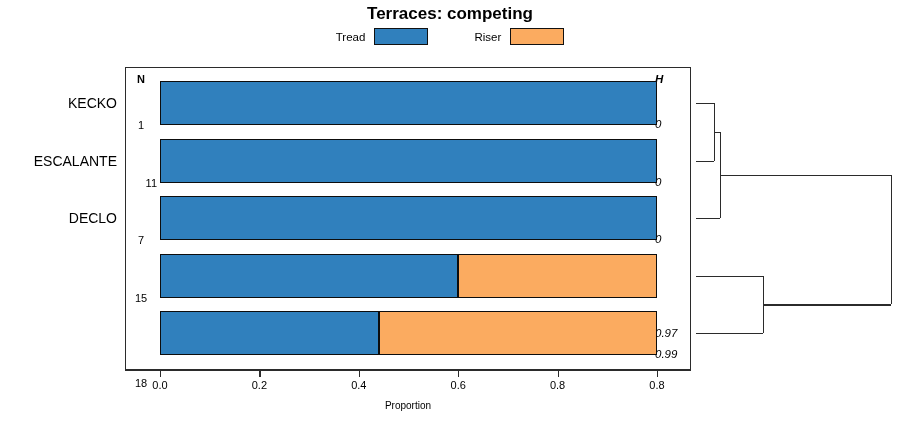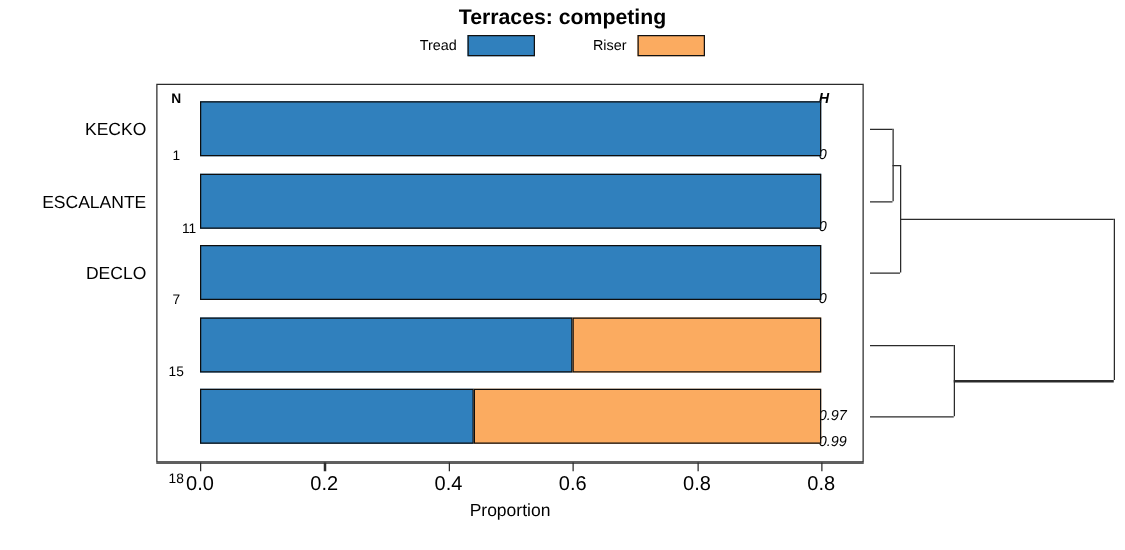--- a/index.html
+++ b/index.html
@@ -83,26 +83,26 @@
     border:1.6px solid #0d0d0d;
     box-sizing:border-box;
   }
 
   
   .xaxis{position:absolute;left:125px;top:370px;width:566px;height:2px;}
   .xtick{
     position:absolute;top:0;width:1.2px;height:7px;background:#2b2b2b;
   }
   .xticklabel{
-    position:absolute;top:9px;font-size:16px;
+    position:absolute;top:9px;font-size:11px;
     transform:translateX(-50%);white-space:nowrap;
   }
   .xtitle{
     position:absolute;left:125px;width:566px;top:400px;
-    text-align:center;font-size:14px;
+    text-align:center;font-size:10px;
   }
 
   
   .dendro{position:absolute;left:691px;top:67px;width:209px;height:303px;}
   .dline{position:absolute;background:#2b2b2b;}
   .dline.h{height:1.3px;}
   .dline.v{width:1.3px;}
 </style>
 </head>
 <body>

